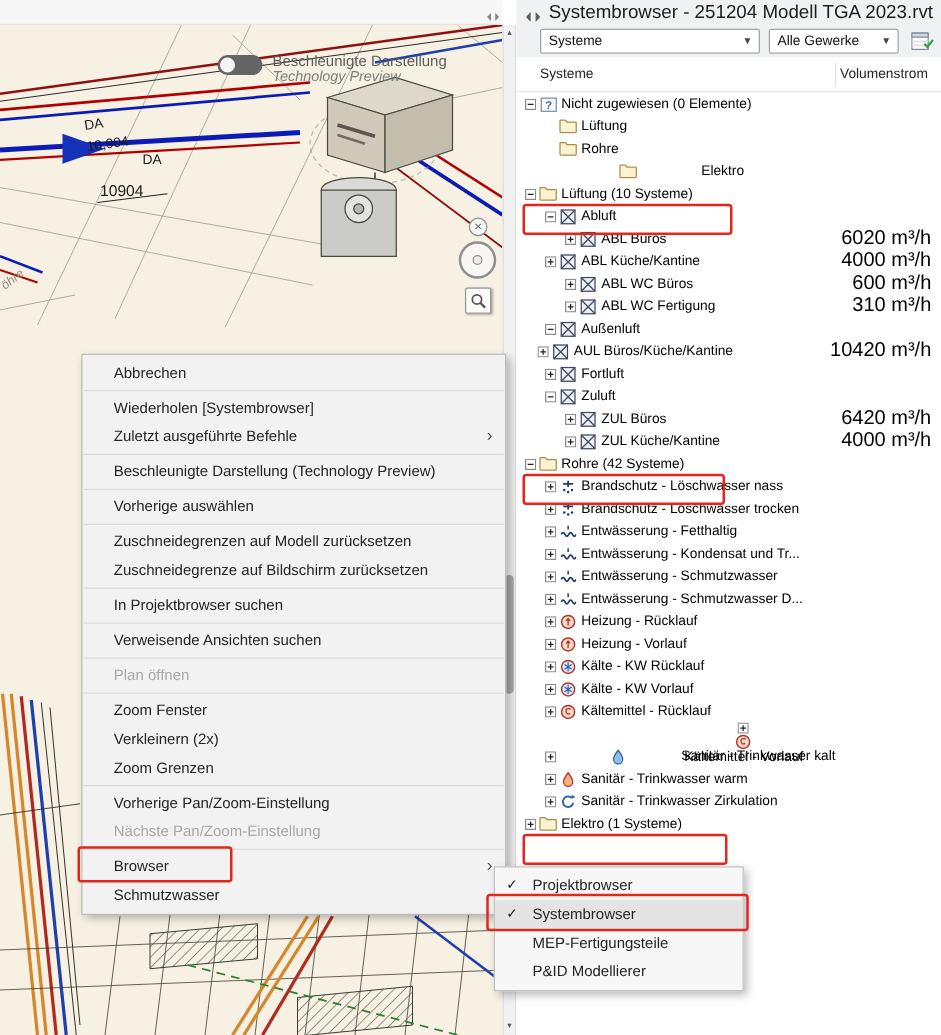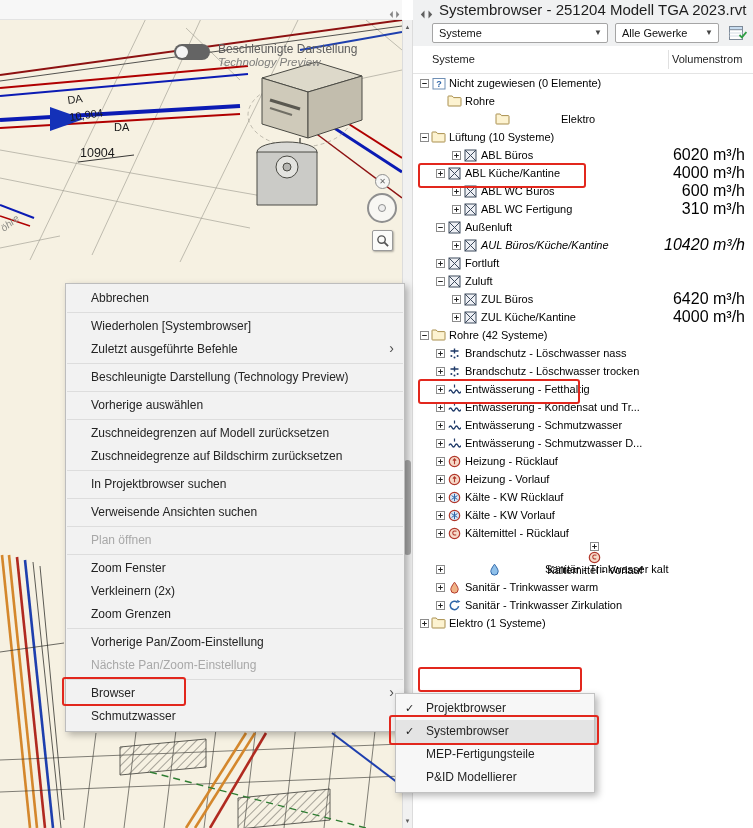--- a/index.html
+++ b/index.html
@@ -266,20 +266,29 @@
           </span>
           <span class="tlabel">Nicht zugewiesen (0 Elemente)</span>
         </div>
         <div class="tree-row" style="padding-left: 22px;">
           <span class="exp"></span>
           <span class="ticon">
             <svg width="15" height="12" viewBox="0 0 15 12">
               <path d="M1 3.2 L1 1.6 Q1 1 1.6 1 L5.2 1 L6.6 2.6 L13.4 2.6 Q14 2.6 14 3.2 L14 10.4 Q14 11 13.4 11 L1.6 11 Q1 11 1 10.4 Z" fill="#fdf3d1" stroke="#a98f4e"></path>
             </svg>
           </span>
+          <span class="tlabel">Lüftung</span>
+        </div>
+        <div class="tree-row" style="padding-left: 22px;">
+          <span class="exp"></span>
+          <span class="ticon">
+            <svg width="15" height="12" viewBox="0 0 15 12">
+              <path d="M1 3.2 L1 1.6 Q1 1 1.6 1 L5.2 1 L6.6 2.6 L13.4 2.6 Q14 2.6 14 3.2 L14 10.4 Q14 11 13.4 11 L1.6 11 Q1 11 1 10.4 Z" fill="#fdf3d1" stroke="#a98f4e"></path>
+            </svg>
+          </span>
           <span class="tlabel">Rohre</span>
         </div>
         <div class="tree-row" style="padding-left: 22px; gap: 48px;">
           <span class="exp"></span>
           <span class="ticon">
             <svg width="15" height="12" viewBox="0 0 15 12">
               <path d="M1 3.2 L1 1.6 Q1 1 1.6 1 L5.2 1 L6.6 2.6 L13.4 2.6 Q14 2.6 14 3.2 L14 10.4 Q14 11 13.4 11 L1.6 11 Q1 11 1 10.4 Z" fill="#fdf3d1" stroke="#a98f4e"></path>
             </svg>
           </span>
           <span class="tlabel">Elektro</span>
@@ -291,20 +300,35 @@
               <line x1="2.2" y1="4.5" x2="6.8" y2="4.5" stroke="#222"></line>
             </svg>
           </span>
           <span class="ticon">
             <svg width="15" height="12" viewBox="0 0 15 12">
               <path d="M1 3.2 L1 1.6 Q1 1 1.6 1 L5.2 1 L6.6 2.6 L13.4 2.6 Q14 2.6 14 3.2 L14 10.4 Q14 11 13.4 11 L1.6 11 Q1 11 1 10.4 Z" fill="#fdf3d1" stroke="#a98f4e"></path>
             </svg>
           </span>
           <span class="tlabel">Lüftung (10 Systeme)</span>
         </div>
+        <div class="tree-row" style="padding-left: 22px;">
+          <span class="exp">
+            <svg width="9" height="9" viewBox="0 0 9 9">
+              <rect x="0.5" y="0.5" width="8" height="8" fill="#fff" stroke="#8c8c8c"></rect>
+              <line x1="2.2" y1="4.5" x2="6.8" y2="4.5" stroke="#222"></line>
+            </svg>
+          </span>
+          <span class="ticon">
+            <svg width="13" height="13" viewBox="0 0 13 13">
+              <rect x="1" y="1" width="11" height="11" fill="#eef0f5" stroke="#3d4a5c"></rect>
+              <path d="M1 1 L12 12 M12 1 L1 12" stroke="#3d4a5c" stroke-width="1"></path>
+            </svg>
+          </span>
+          <span class="tlabel">Abluft</span>
+        </div>
         <div class="tree-row" style="padding-left: 38px;">
           <span class="exp">
             <svg width="9" height="9" viewBox="0 0 9 9">
               <rect x="0.5" y="0.5" width="8" height="8" fill="#fff" stroke="#8c8c8c"></rect>
               <line x1="2.2" y1="4.5" x2="6.8" y2="4.5" stroke="#222"></line>
               <line x1="4.5" y1="2.2" x2="4.5" y2="6.8" stroke="#222"></line>
             </svg>
           </span>
           <span class="ticon">
             <svg width="13" height="13" viewBox="0 0 13 13">
@@ -374,21 +398,21 @@
             </svg>
           </span>
           <span class="ticon">
             <svg width="13" height="13" viewBox="0 0 13 13">
               <rect x="1" y="1" width="11" height="11" fill="#eef0f5" stroke="#3d4a5c"></rect>
               <path d="M1 1 L12 12 M12 1 L1 12" stroke="#3d4a5c" stroke-width="1"></path>
             </svg>
           </span>
           <span class="tlabel">Außenluft</span>
         </div>
-        <div class="tree-row" style="padding-left: 38px; font-style: italic;">
+        <div class="tree-row" style="padding-left: 16px;">
           <span class="exp">
             <svg width="9" height="9" viewBox="0 0 9 9">
               <rect x="0.5" y="0.5" width="8" height="8" fill="#fff" stroke="#8c8c8c"></rect>
               <line x1="2.2" y1="4.5" x2="6.8" y2="4.5" stroke="#222"></line>
               <line x1="4.5" y1="2.2" x2="4.5" y2="6.8" stroke="#222"></line>
             </svg>
           </span>
           <span class="ticon">
             <svg width="13" height="13" viewBox="0 0 13 13">
               <rect x="1" y="1" width="11" height="11" fill="#eef0f5" stroke="#3d4a5c"></rect>

